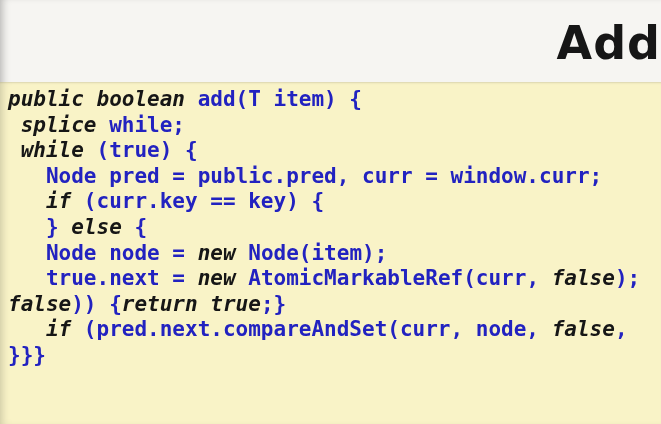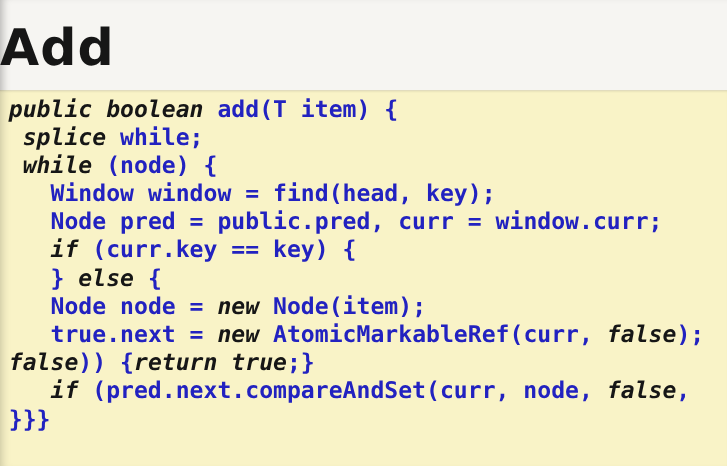--- a/index.html
+++ b/index.html
@@ -6,21 +6,21 @@
   .slide{
     position:relative;
     width:661px;height:424px;
     overflow:hidden;
     background:var(--page-bg,#f6f5f2);
     box-shadow: inset 7px 0 8px -5px rgba(0,0,0,0.28);
     font-family:"DejaVu Sans", sans-serif;
   }
   .header{
     height:82px;
-    display:flex;align-items:center;justify-content:flex-start;
+    display:flex;align-items:center;justify-content:flex-end;
   }
   .page-title{
     font-family:"DejaVu Sans", sans-serif;
     font-size:46px;
     font-weight:600;
     color:#161616;
     letter-spacing:1px;
     line-height:1;
     padding-top:4px;
   }
@@ -45,22 +45,21 @@
 </head>
 <body>
 
 <div class="slide" style="--page-bg: #f6f5f2; --code-bg: #f9f3c7; --code-text: #161616; --code-accent: #2222c0;">
   <div class="header">
     <div class="page-title">Add</div>
   </div>
   <div class="code-block">
       <div class="code-line"><span class="k">public boolean </span><span class="b">add(T item) {</span></div>
       <div class="code-line"><span class="k"> splice </span><span class="b">while;</span></div>
-      <div class="code-line"><span class="k"> while </span><span class="b">(node) {</span></div>
-      <div class="code-line"><span class="k">   </span><span class="b">Window window = find(head, key);</span></div>
+      <div class="code-line"><span class="k"> while </span><span class="b">(true) {</span></div>
       <div class="code-line"><span class="k">   </span><span class="b">Node pred = public.pred, curr = window.curr;</span></div>
       <div class="code-line"><span class="k">   if </span><span class="b">(curr.key == key) {</span></div>
       <div class="code-line"><span class="k">   </span><span class="b">} </span><span class="k">else </span><span class="b">{</span></div>
       <div class="code-line"><span class="k">   </span><span class="b">Node node = </span><span class="k">new </span><span class="b">Node(item);</span></div>
       <div class="code-line"><span class="k">   </span><span class="b">true.next = </span><span class="k">new </span><span class="b">AtomicMarkableRef(curr, </span><span class="k">false</span><span class="b">);</span></div>
       <div class="code-line"><span class="k">false</span><span class="b">)) {</span><span class="k">return true</span><span class="b">;}</span></div>
       <div class="code-line"><span class="k">   if </span><span class="b">(pred.next.compareAndSet(curr, node, </span><span class="k">false</span><span class="b">,</span></div>
       <div class="code-line"><span class="b">}}}</span></div>
     </div>
 </div>

